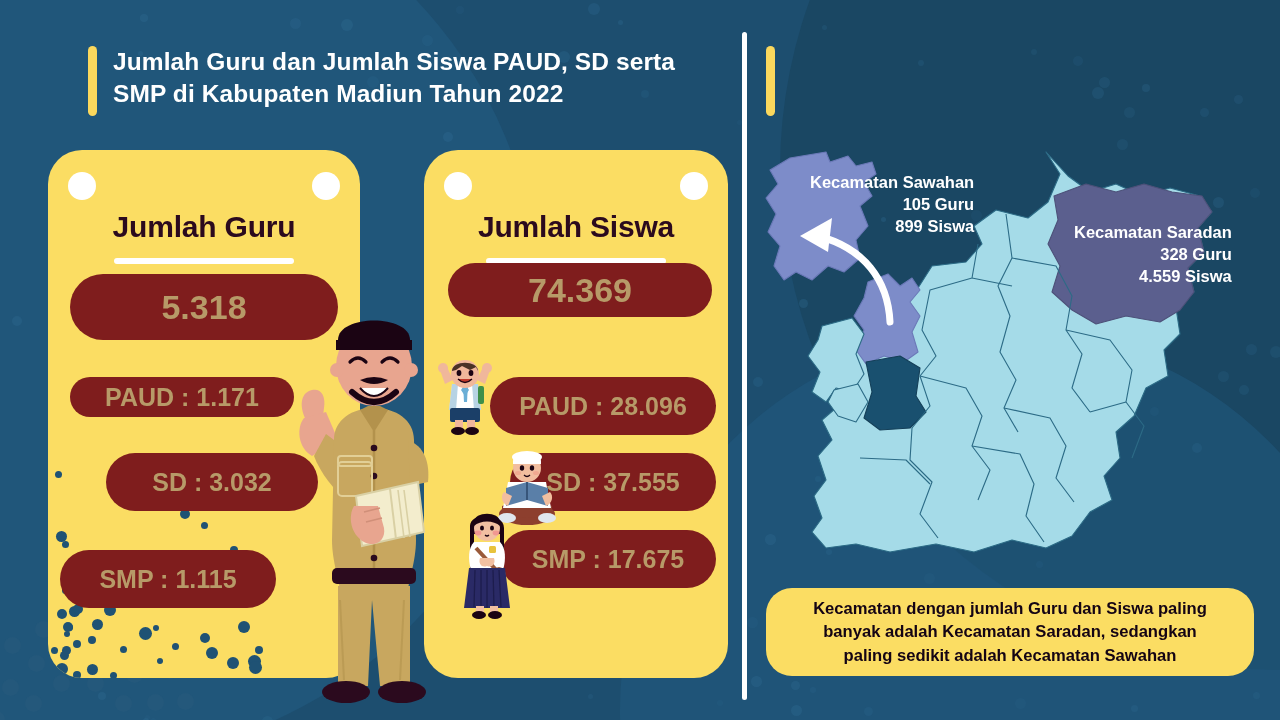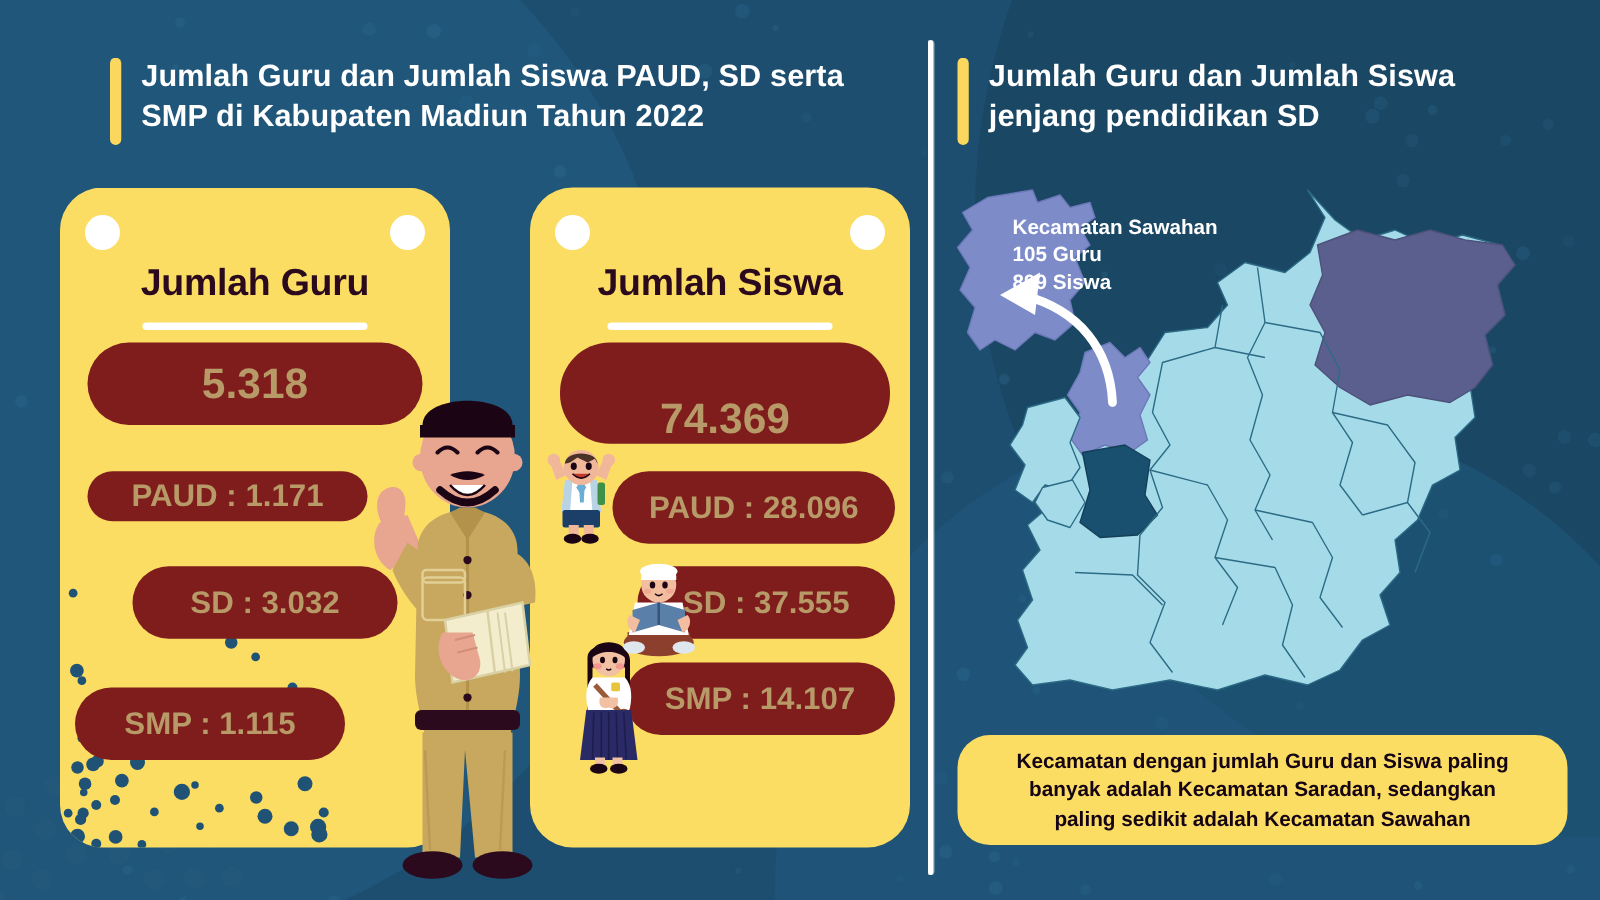--- a/index.html
+++ b/index.html
@@ -66,36 +66,36 @@
   }
   .pill.big{font-size:34px;}
   .pill.sm{font-size:25px;}
 
   
   #g-total{left:22px;top:124px;width:268px;height:66px;}
   #g-paud{left:22px;top:227px;width:224px;height:40px;}
   #g-sd{left:58px;top:303px;width:212px;height:58px;}
   #g-smp{left:12px;top:380px;width:216px;height:58px;margin-top:20px;}
   
-  #s-total{left:24px;top:124px;width:264px;height:81px;align-items:flex-end;}
+  #s-total{left:24px;top:113px;width:264px;height:54px;}
   #s-paud{left:66px;top:227px;width:226px;height:58px;}
   #s-sd{left:86px;top:303px;width:206px;height:58px;}
   #s-smp{left:76px;top:380px;width:216px;height:58px;}
 
   .card-dots{position:absolute;left:0;bottom:0;width:250px;height:220px;}
   .card-dots i{position:absolute;border-radius:50%;background:#1f5274;display:block;}
 
   
   .art{position:absolute;}
 
   
   #map-wrap{position:absolute;left:760px;top:140px;width:500px;height:440px;}
   #map-wrap svg{display:block;width:500px;height:440px;}
 
-  .maplabel{position:absolute;color:#ffffff;font-weight:bold;line-height:1.32;white-space:pre-line;}
+  .maplabel{position:absolute;color:#ffffff;font-weight:bold;line-height:1.32;white-space:pre-line;text-align:right;}
   #lbl-sawahan{left:810px;top:172px;font-size:16.5px;}
   #lbl-saradan{left:1074px;top:222px;font-size:16.5px;}
 
   
   #note{
     position:absolute;left:766px;top:588px;width:488px;height:88px;
     background:#fbdd63;border-radius:26px;
     display:flex;align-items:center;justify-content:center;text-align:center;
     color:#140414;font-weight:bold;font-size:16.6px;line-height:1.42;
     white-space:pre-line;padding:0 14px;box-sizing:border-box;
@@ -213,22 +213,20 @@
     </div>
 
   <div class="hdr" id="hdr-left">
     <div class="bar"></div>
     <div class="txt">Jumlah Guru dan Jumlah Siswa PAUD, SD serta
 SMP di Kabupaten Madiun Tahun 2022</div>
   </div>
 
   <div class="hdr" id="hdr-right">
     <div class="bar"></div>
-    <div class="txt">Jumlah Guru dan Jumlah Siswa
-jenjang pendidikan SD</div>
   </div>
 
   <div class="divider"></div>
 
   <div class="card" id="card-guru">
     <div class="card-dot l"></div>
     <div class="card-dot r"></div>
     <div class="card-title">Jumlah Guru</div>
     <div class="card-rule"></div>
 
@@ -305,21 +303,21 @@
     <div class="pill big" id="s-total">
       <span>74.369</span>
     </div>
     <div class="pill sm" id="s-paud">
       <span>PAUD : 28.096</span>
     </div>
     <div class="pill sm" id="s-sd">
       <span>SD : 37.555</span>
     </div>
     <div class="pill sm" id="s-smp">
-      <span>SMP : 14.107</span>
+      <span>SMP : 17.675</span>
     </div>
   </div>
 
   <div class="art" style="left:268px;top:300px;width:210px;height:420px;">
     <svg viewBox="0 0 210 420" width="210" height="420">
 
       <path d="M38 120 C30 104 34 92 44 90 C53 88 58 96 56 108 L54 124 Z" fill="#e8a58f"></path>
       <path d="M36 118 C28 128 30 148 44 156 L70 140 L58 112 Z" fill="#e8a58f"></path>
       <path d="M58 134 C74 146 92 160 104 176 L86 206 C66 192 52 172 46 156 Z" fill="#c8a75f"></path>
 
@@ -496,18 +494,21 @@
       <g>
         <path d="M130 182 C128 140 104 108 58 96" stroke="#ffffff" stroke-width="7" fill="none" stroke-linecap="round"></path>
         <path d="M40 96 L72 78 L68 112 Z" fill="#ffffff"></path>
       </g>
     </svg>
   </div>
 
   <div class="maplabel" id="lbl-sawahan">Kecamatan Sawahan
 105 Guru
 899 Siswa</div>
+  <div class="maplabel" id="lbl-saradan">Kecamatan Saradan
+328 Guru
+4.559 Siswa</div>
 
   <div id="note">Kecamatan dengan jumlah Guru dan Siswa paling
 banyak adalah Kecamatan Saradan, sedangkan
 paling sedikit adalah Kecamatan Sawahan</div>
 
 </div>
 
 </body></html>

